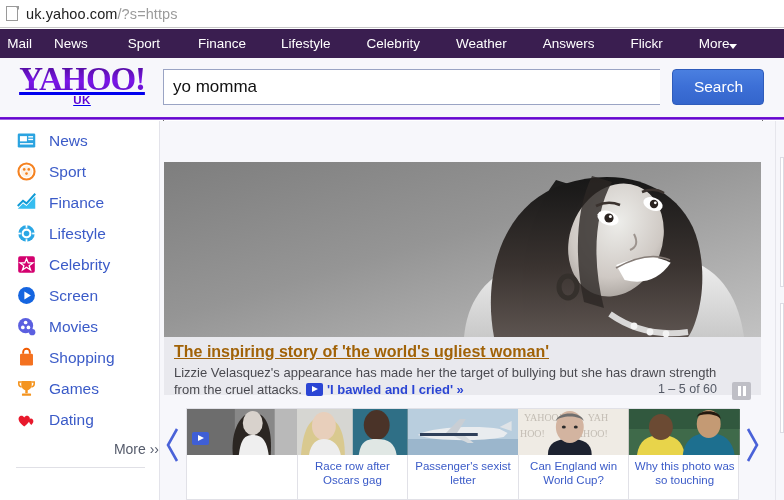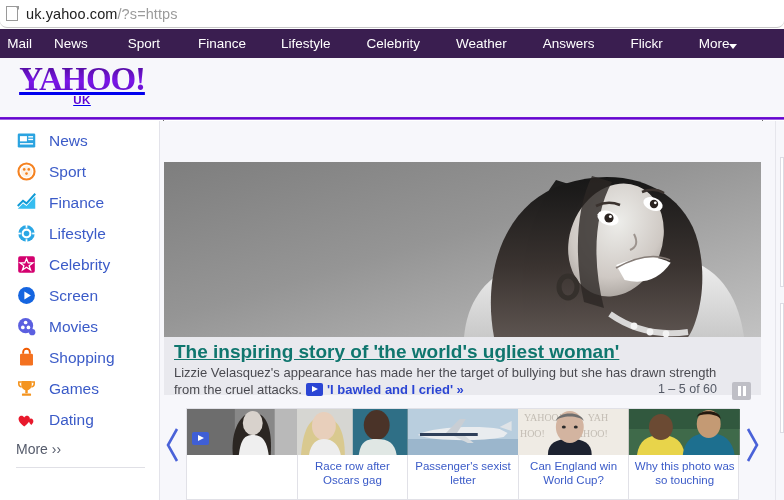--- a/index.html
+++ b/index.html
@@ -11,21 +11,20 @@
   }
   #page { position: relative; width: 784px; height: 500px; overflow: hidden; background:#fff; }
 
   
   .urlbar {
     position: absolute; left: 0; top: 0; width: 784px; height: 28px;
     background: #ffffff;
     border-bottom: 1px solid #c8c8c8;
     display: flex; align-items: center;
     padding-left: 6px;
-    border-radius: 7px;
   }
   .page-icon {
     width: 13px; height: 16px; position: relative; flex: 0 0 auto;
     margin-right: 7px;
   }
   .page-icon .sheet {
     position:absolute; left:0; top:0; width:12px; height:15px;
     border:1px solid #9a9a9a; background:#fff;
   }
   .page-icon .fold {
@@ -132,42 +131,42 @@
   }
   .side-item {
     display: flex; align-items: center;
     height: 31px; padding-left: 16px; gap: 12px;
     text-decoration: none;
   }
   .side-label { font-size: 15.5px; color: #3b5bc8; white-space: nowrap; }
   .side-ico { width: 21px; height: 21px; flex: 0 0 21px; display:block; }
   .more-link {
     display: block; padding: 6px 0 8px 16px;
-    font-size: 14px; color: #555b6b; text-decoration: none;
+    font-size: 14px; color: #555b6b; text-decoration: none; text-align: right;
   }
   .side-divider { margin: 2px 14px 0 16px; height:1px; background: #e0e0e6; }
 
   
   .main {
     position: absolute; left: 161px; top: 0; width: 618px; height: 379px;
   }
   .hero {
     position: absolute; left: 3px; top: 41px; width: 597px; height: 175px;
     overflow: hidden;
     background: linear-gradient(120deg,#8d8d8d 0%, #9a9a9a 40%, #b9b9b9 100%);
   }
   .hero svg { display:block; width: 597px; height: 175px; }
 
   .hero-caption {
     position: absolute; left: 3px; top: 216px; width: 597px; height: 58px;
     background: #e9e9ee;
     padding: 5px 8px 0 10px;
   }
   .hero-title {
-    font-size: 19px; font-weight: 700; color: #0f766e;
+    font-size: 16px; font-weight: 700; color: #a16207;
     line-height: 20px; white-space: nowrap;
   }
   .hero-desc {
     font-size: 13px; color: #4a4a50; line-height: 17px; margin-top: 2px;
     position: relative;
   }
   .vid-pill {
     display:inline-block; width: 17px; height: 13px;
     background: #2b45d4; border-radius: 2px;
     position: relative; top: 2px; margin: 0 4px 0 4px;
@@ -270,20 +269,24 @@
     <a href="#" class="nv nv-answers">Answers</a>
     <a href="#" class="nv nv-flickr">Flickr</a>
     <a href="#" class="nv nv-more"><span>More</span><i class="caret-dn"></i></a>
   </nav>
 
   <div class="masthead">
     <a href="#" class="logo-wrap">
       <div class="logo-text">YAHOO!</div>
       <div class="logo-uk">UK</div>
     </a>
+    <form class="search-form">
+      <input class="search-input" type="text" value="yo momma" style="">
+      <button class="search-btn" type="submit">Search</button>
+    </form>
   </div>
   <div class="purple-rule"></div>
   <div class="suggest-box"></div>
 
   <div class="body-area">
 
     <aside class="sidebar">
 
       <a href="#" class="side-item">
         <svg class="side-ico" viewBox="0 0 24 24">

